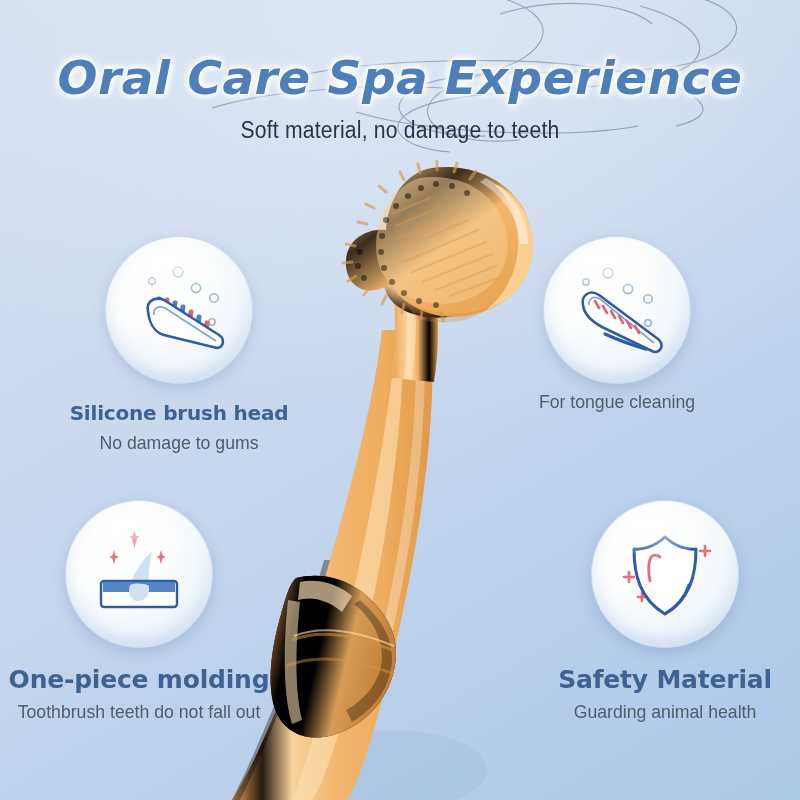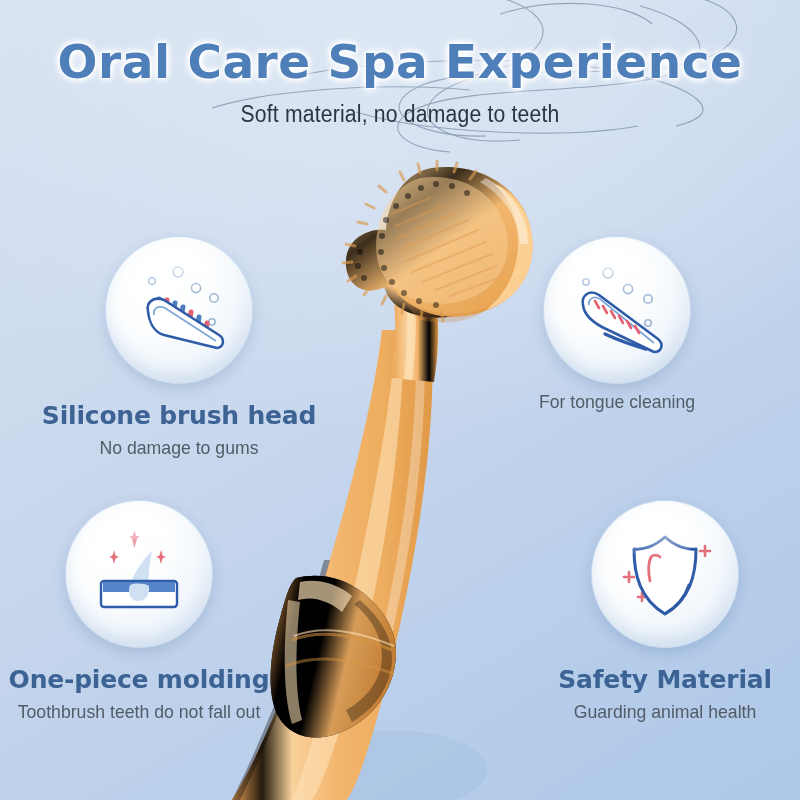--- a/index.html
+++ b/index.html
@@ -27,30 +27,31 @@
   }
 
   
   .header {
     position:absolute; left:0; top:0;
     width:800px;
     text-align:center;
     z-index:5;
   }
   .title {
-    margin-top:34px;
+    margin-top:50px;
     font-family:"DejaVu Sans", sans-serif;
     font-weight:bold;
     font-size:47px;
     letter-spacing:0.5px;
     color:#4e7fb8;
     text-shadow:
       0 0 6px #ffffff, 0 0 6px #ffffff, 0 0 10px #ffffff,
       0 0 14px #eaf2fb, 1px 1px 0 #ffffff, -1px -1px 0 #ffffff;
     white-space:nowrap;
+    font-style:italic;
   }
   .subtitle {
     margin-top:12px;
     font-family:"Liberation Sans Narrow","Liberation Sans", sans-serif;
     font-size:23px;
     color:#2b3540;
     letter-spacing:0.2px;
     transform:scaleX(0.92);
     white-space:nowrap;
   }
@@ -86,21 +87,21 @@
     border-radius:50%;
     background:linear-gradient(180deg, rgba(255,255,255,0.95), rgba(255,255,255,0));
     pointer-events:none;
   }
   .orb svg { display:block; }
 
   .feature .f-title {
     margin-top:17px;
     font-family:"DejaVu Sans", sans-serif;
     font-weight:bold;
-    font-size:25px;
+    font-size:20px;
     color:#3c6394;
     letter-spacing:-0.2px;
     white-space:nowrap;
   }
   .feature .f-sub {
     margin-top:7px;
     font-family:"Liberation Sans Narrow","Liberation Sans", sans-serif;
     font-size:19px;
     color:#515c66;
     transform:scaleX(0.93);

